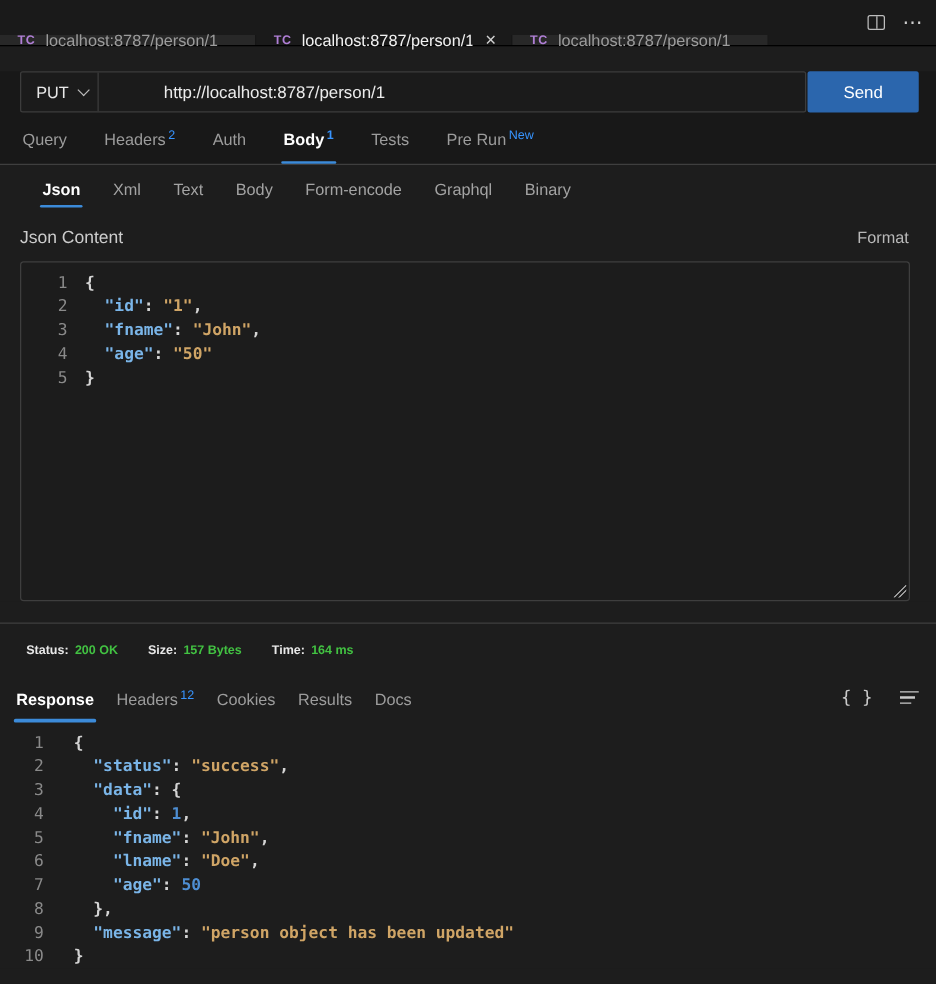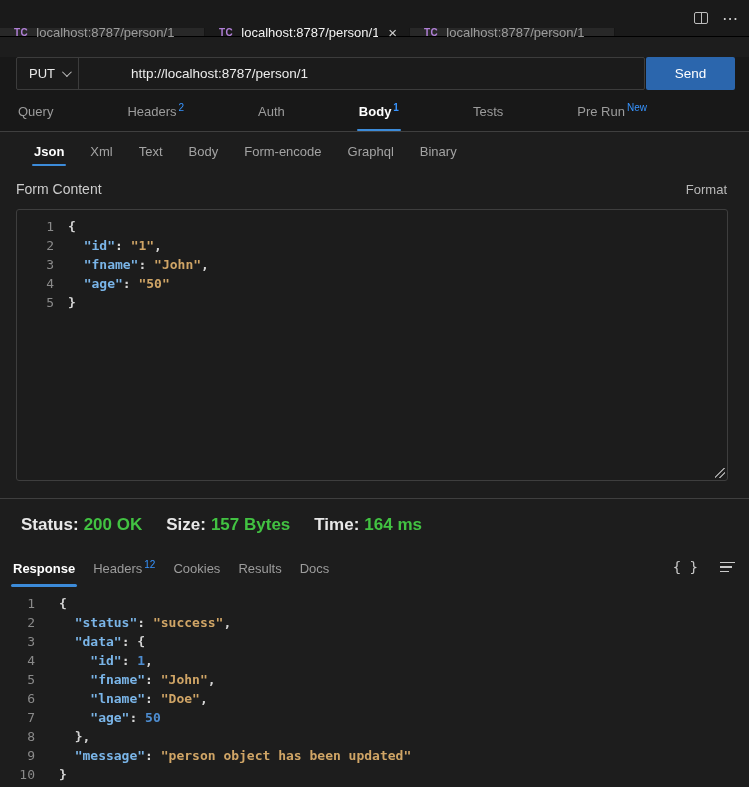--- a/index.html
+++ b/index.html
@@ -28,21 +28,21 @@
   .url-row { display:flex; align-items:stretch; margin:20px 14px 0 16px; height:33px; }
   .url-box { flex:1; display:flex; align-items:stretch; border:1px solid #3c3c3c; background:#1b1b1b; border-radius:2px;gap:40px; }
   .method { width:62px; display:flex; align-items:center; justify-content:space-between; padding:0 9px 0 12px;
             border-right:1px solid #3c3c3c; color:#e8e8e8; font-size:13px; cursor:pointer; }
   .chev { width:7px; height:7px; border-right:1.5px solid #bdbdbd; border-bottom:1.5px solid #bdbdbd;
           transform:rotate(45deg) translateY(-2px); }
   .url-input { flex:1; background:transparent; border:0; outline:none; color:#ececec; font-size:13.5px; padding:0 12px;
                font-family:"Liberation Sans","DejaVu Sans",sans-serif; }
   .send-btn { width:89px; margin-left:1px; border:0; border-radius:2px; background:var(--send_bg,#2b66ad);
               color:#ffffff; font-size:13.5px; cursor:pointer; font-family:inherit; }
-  .tabs-row { display:flex; align-items:flex-end; padding:0 0 0 18px; height:41px;gap:44px; }
+  .tabs-row { display:flex; align-items:flex-end; padding:0 0 0 18px; height:41px; }
   .rtab { font-size:13px; color:#9c9c9c; padding:0 0 12px 0; margin-right:30px; cursor:pointer; position:relative; white-space:nowrap; }
   .rtab.active { color:#ffffff; font-weight:bold; }
   .rtab.active::after { content:""; position:absolute; left:-2px; right:-2px; bottom:0; height:2px;
                         background:var(--underline_blue,#3c8bd9); border-radius:2px; }
   .sup { font-size:10px; color:var(--accent_blue,#3794ff); vertical-align:super; margin-left:2px; }
   
   .body-section { background:#1d1d1d; }
   .subtabs-row { display:flex; padding:12px 0 0 18px; height:34px;margin-left:16px; }
   .stab { font-size:13px; color:#a3a3a3; margin-right:26px; padding-bottom:6px; cursor:pointer; position:relative; }
   .stab.active { color:#ffffff; font-weight:bold; }
@@ -65,21 +65,21 @@
   .code-line .ln { width:28px; text-align:right; color:#8a8a8a; flex:none; }
   .code-line .code { margin-left:14px; font-weight:bold; }
   .resp-code .code-line .ln { width:33px; }
   .resp-code .code-line .code { margin-left:24px; }
   .tok-p { color:#d4d4d4; }
   .tok-k { color:var(--code_key,#7ab5e8); }
   .tok-s { color:var(--code_string,#d0a566); }
   .tok-n { color:var(--code_number,#4e8ed2); }
   
   .status-section { background:#1d1d1d; border-top:1px solid #3f3f3f; }
-  .status-row { display:flex; align-items:center; padding:16px 0 13px 21px; font-size:17px; }
+  .status-row { display:flex; align-items:center; padding:16px 0 13px 21px; font-size:10px; }
   .meta-group { margin-right:24px; white-space:nowrap; }
   .meta-label { color:#e8e8e8; font-weight:bold; }
   .meta-value { color:var(--success_green,#42c242); font-weight:bold; margin-left:5px; }
   
   .resp-tabs { display:flex; align-items:flex-end; padding:0 14px 0 13px; height:39px; }
   .resp-tabs .rtab { margin-right:18px; padding-bottom:11px; }
   .resp-tabs .rtab.active::after { height:3px; border-radius:3px; }
   .resp-actions { margin-left:auto; display:flex; align-items:center; gap:22px; padding-bottom:12px; }
   .braces-icon { color:#c9c9c9; font-size:14px; font-family:"DejaVu Sans Mono","Liberation Mono",monospace; }
   .menu-icon { display:flex; flex-direction:column; gap:3px; align-items:flex-start; cursor:pointer; }
@@ -137,21 +137,21 @@
   <div class="subtabs-row">
     <div class="stab active">Json</div>
     <div class="stab">Xml</div>
     <div class="stab">Text</div>
     <div class="stab">Body</div>
     <div class="stab">Form-encode</div>
     <div class="stab">Graphql</div>
     <div class="stab">Binary</div>
   </div>
   <div class="content-header">
-    <span class="content-title">Form Content</span>
+    <span class="content-title">Json Content</span>
     <span class="format-link">Format</span>
   </div>
   <div class="editor">
   <div class="code-line"><span class="ln">1</span><span class="code"><span class="tok-p">{</span></span></div>
       <div class="code-line"><span class="ln">2</span><span class="code"><span class="tok-p">  </span><span class="tok-k">"id"</span><span class="tok-p">: </span><span class="tok-s">"1"</span><span class="tok-p">,</span></span></div>
       <div class="code-line"><span class="ln">3</span><span class="code"><span class="tok-p">  </span><span class="tok-k">"fname"</span><span class="tok-p">: </span><span class="tok-s">"John"</span><span class="tok-p">,</span></span></div>
       <div class="code-line"><span class="ln">4</span><span class="code"><span class="tok-p">  </span><span class="tok-k">"age"</span><span class="tok-p">: </span><span class="tok-s">"50"</span></span></div>
       <div class="code-line"><span class="ln">5</span><span class="code"><span class="tok-p">}</span></span></div>
       <div class="resize-grip"></div>
     </div>

